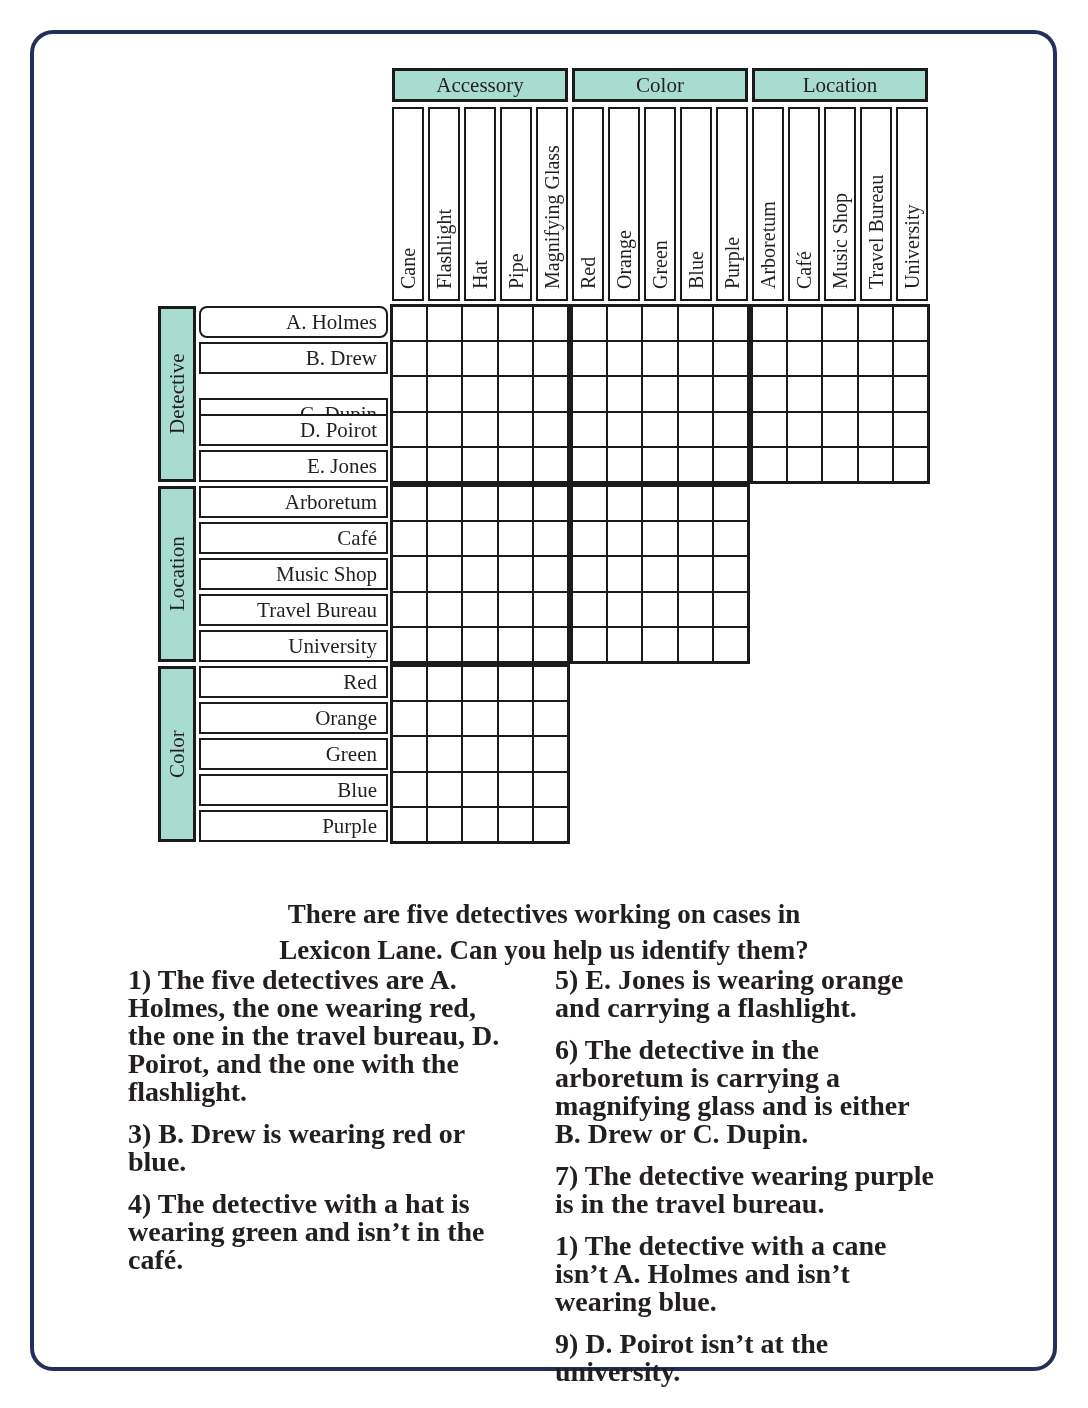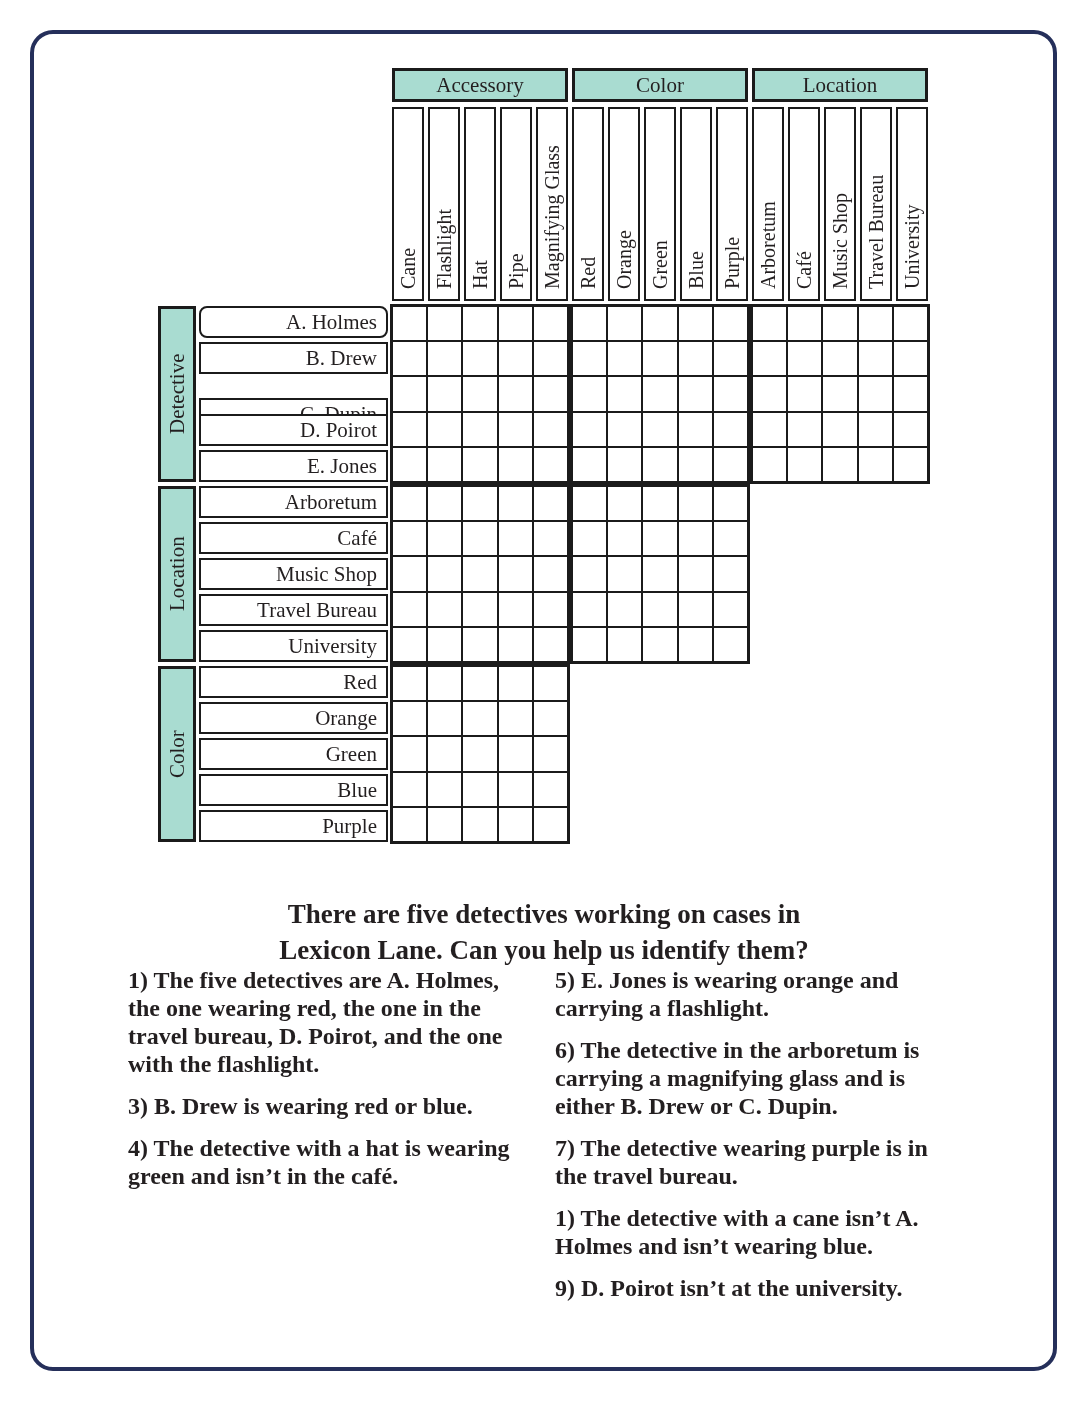--- a/index.html
+++ b/index.html
@@ -50,21 +50,21 @@
 
   .title {
     position:absolute; left:0; top:896px; width:1088px;
     text-align:center; font-size:27px; line-height:36px; font-weight:bold;
     color:var(--text);
   }
   .clue-col { position:absolute; top:966px; width:385px; }
   .clue-col.left  { left:128px; }
   .clue-col.right { left:555px; }
   .clue-col p {
-    margin:0 0 14px 0; font-size:24px; line-height:28px; font-weight:bold;
+    margin:0 0 14px 0; font-size:28px; line-height:28px; font-weight:bold;
     color:var(--text);
   }
 </style>
 </head>
 <body>
 
 <div class="page">
 
   <svg class="frame" width="1088" height="1408" viewBox="0 0 1088 1408">
     <path d="M 32,53 A 21,21 0 0 1 53,32 H 1034 A 21,21 0 0 1 1055,53 V 1348 A 21,21 0 0 1 1034,1369 H 53 A 21,21 0 0 1 32,1348 Z" fill="none" stroke="#252f5a" stroke-width="4"></path>

